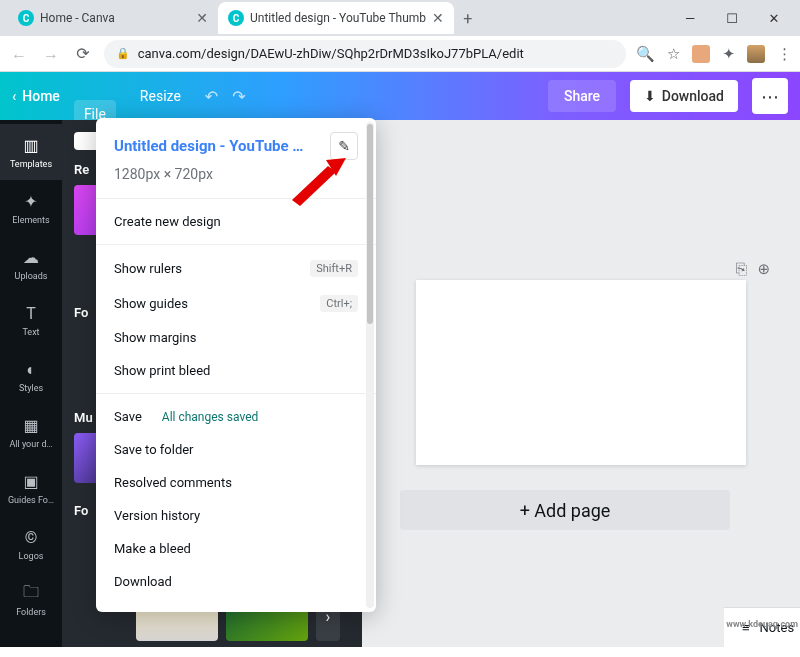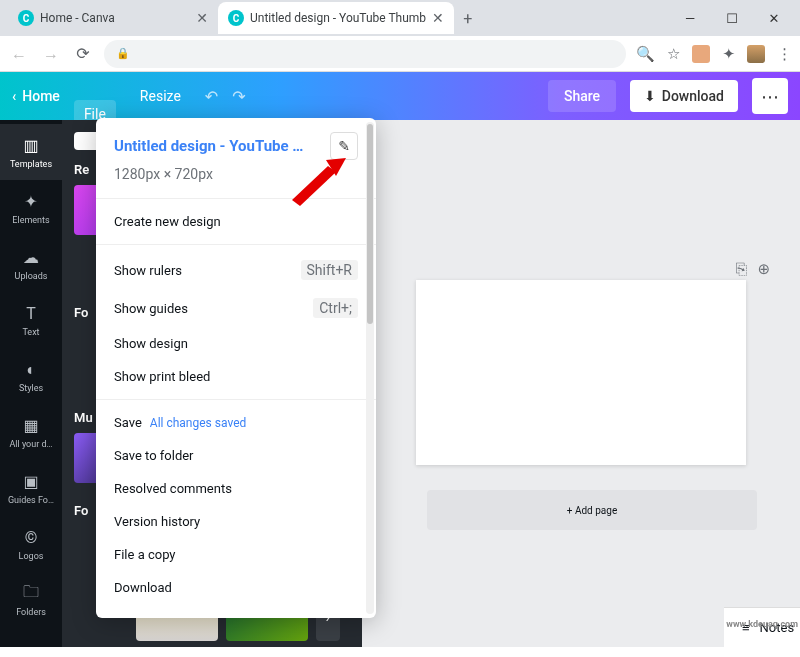--- a/index.html
+++ b/index.html
@@ -48,33 +48,33 @@
 
 
 .file-menu { position: absolute; left: 96px; top: 118px; width: 280px; background: #fff; border-radius: 6px; box-shadow: 0 4px 24px rgba(0,0,0,0.25); z-index: 100; padding: 14px 0; }
 .fm-header { padding: 0 18px 10px; }
 .fm-title-row { display: flex; align-items: center; justify-content: space-between; }
 .fm-title { font-size: 15px; font-weight: 700; color: #3b82f6; }
 .fm-edit-btn { width: 28px; height: 28px; border: 1px solid #ddd; border-radius: 4px; display: flex; align-items: center; justify-content: center; font-size: 14px; color: #333; }
 .fm-dims { font-size: 14px; color: #6d7278; margin-top: 6px; }
 .fm-divider { height: 1px; background: #eee; margin: 6px 0; }
 .fm-item { padding: 9px 18px; font-size: 13px; color: #0e1318; display: flex; justify-content: space-between; align-items: center; }
-.fm-item .shortcut { font-size: 14px; color: #6d7278; background: #f2f2f2; padding: 2px 6px; border-radius: 3px; }
-.fm-item .saved { color: #3b82f6; margin-left: 8px; font-size: 12px; }
+.fm-item .shortcut { font-size: 11px; color: #6d7278; background: #f2f2f2; padding: 2px 6px; border-radius: 3px; }
+.fm-item .saved { color: #0f766e; margin-left: 20px; font-size: 12px; }
 .fm-scroll { position: absolute; right: 2px; top: 4px; bottom: 4px; width: 8px; background: #f0f0f0; border-radius: 4px; }
 .fm-scroll-thumb { position: absolute; left: 1px; top: 2px; width: 6px; height: 200px; background: #c4c4c4; border-radius: 3px; }
 
 
 .arrow { position: absolute; left: 288px; top: 158px; z-index: 200; pointer-events: none; }
 
 
 .canvas-area { flex: 1; background: #ebecee; display: flex; flex-direction: column; position: relative; }
 .canvas-tools { position: absolute; right: 30px; top: 140px; display: flex; gap: 10px; color: #6d7278; font-size: 15px; }
 .canvas-page { width: 330px; height: 185px; background: #fff; box-shadow: 0 1px 4px rgba(0,0,0,0.15); position: absolute; left: 54px; top: 160px; }
-.add-page { position: absolute; left: 65px; top: 370px; width: 330px; height: 40px; background: #e1e2e5; border-radius: 4px; display: flex; align-items: center; justify-content: center; font-size: 10px; color: #0e1318; }
+.add-page { position: absolute; left: 38px; top: 370px; width: 330px; height: 40px; background: #e1e2e5; border-radius: 4px; display: flex; align-items: center; justify-content: center; font-size: 18px; color: #0e1318; }
 
 
 .bottom-bar { height: 40px; border-top: 1px solid #ddd; background: #fff; display: flex; align-items: center; padding: 0 18px; gap: 10px; font-size: 13px; color: #0e1318; position: absolute; bottom: 0; left: 362px; right: 0; }
 .bottom-bar .spacer { flex: 1; }
 
 .watermark { position: absolute; right: 2px; bottom: 28px; font-size: 9px; color: #888; z-index: 300; font-weight: bold; }
 
 
 .thumb.t1 { background: linear-gradient(135deg,#d946ef,#9333ea); }
 .thumb.t3 { background: linear-gradient(135deg,#8b5cf6,#1e1b4b); }
@@ -104,20 +104,21 @@
     <span>✕</span>
   </div>
 </div>
 
 <div class="addr-row">
   <div class="nav-btn disabled">←</div>
   <div class="nav-btn disabled">→</div>
   <div class="nav-btn">⟳</div>
   <div class="urlbar">
     <span class="lock">🔒</span>
+    <span>canva.com/design/DAEwU-zhDiw/SQhp2rDrMD3sIkoJ77bPLA/edit</span>
   </div>
   <div class="addr-icons">
     <span>🔍</span>
     <span>☆</span>
     <span class="ext-icon"></span>
     <span>✦</span>
     <span class="ext-icon cat"></span>
     <span>⋮</span>
   </div>
 </div>
@@ -245,40 +246,40 @@
   <div class="fm-divider"></div>
   <div class="fm-item">
       <span>Show rulers</span>
       <span class="shortcut">Shift+R</span>
     </div>
   <div class="fm-item">
       <span>Show guides</span>
       <span class="shortcut">Ctrl+;</span>
     </div>
   <div class="fm-item">
-      <span>Show design</span>
+      <span>Show margins</span>
     </div>
   <div class="fm-item">
       <span>Show print bleed</span>
     </div>
   <div class="fm-divider"></div>
   <div class="fm-item">
       <span><span>Save</span><span class="saved">All changes saved</span></span>
     </div>
   <div class="fm-item">
       <span>Save to folder</span>
     </div>
   <div class="fm-item">
       <span>Resolved comments</span>
     </div>
   <div class="fm-item">
       <span>Version history</span>
     </div>
   <div class="fm-item">
-      <span>File a copy</span>
+      <span>Make a bleed</span>
     </div>
   <div class="fm-item">
       <span>Download</span>
     </div>
 </div>
 
 <svg class="arrow" width="60" height="50">
   <polygon points="38,2 58,0 48,18" fill="#e40000"></polygon>
   <polygon points="40,8 48,14 12,48 4,42" fill="#e40000"></polygon>
 </svg>

